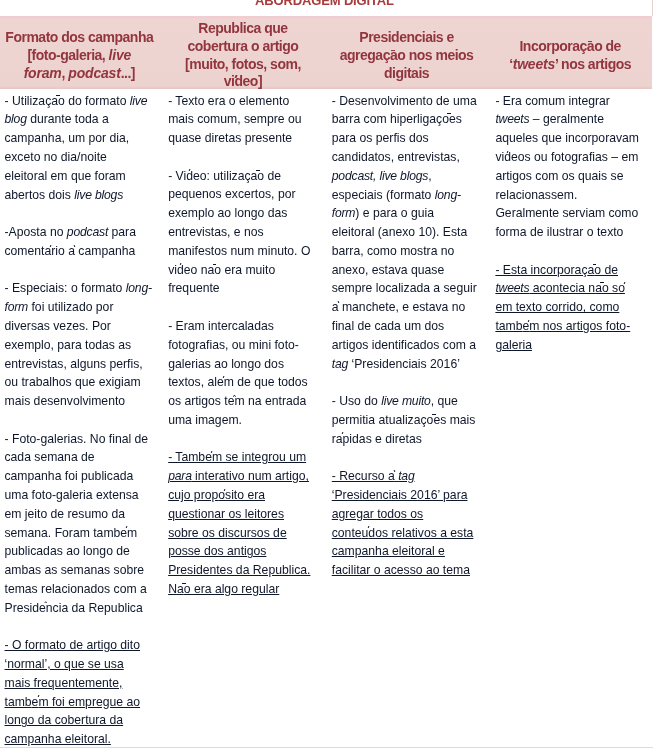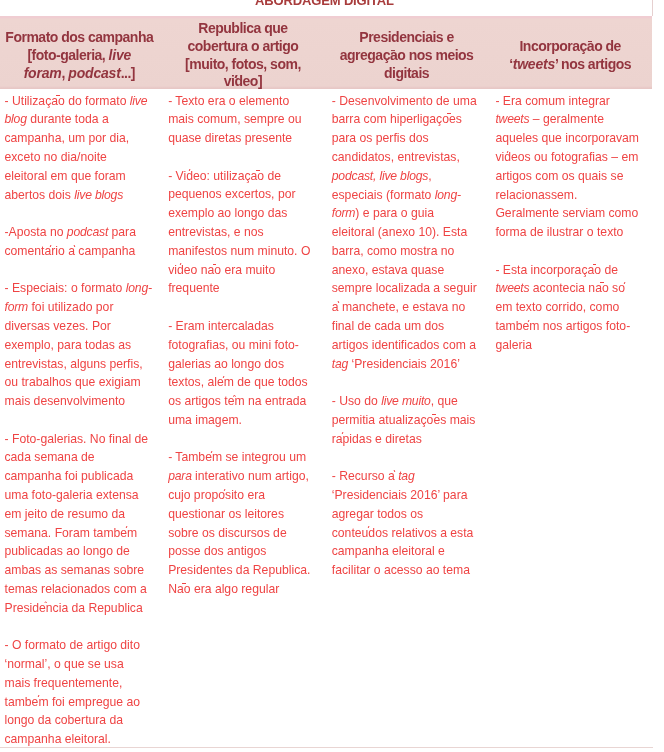--- a/index.html
+++ b/index.html
@@ -85,25 +85,25 @@
     vertical-align: top;
     padding: 2.6px 0 0 7px;
     border: none;
     height: 658px;
   }
   td.col-body > .colwrap { width: 147.8px; }
 
   .para {
     margin: 0 0 18.78px 0;
     font-size: 12.2px;
-    color: #ef4444;
+    color: #0f172a;
     line-height: 18.78px;
     text-align: left;
   }
-  .para:last-child { margin-bottom: 0; }
+  .para:last-child { margin-bottom: 0; text-decoration: underline; }
   .hline { display: block; }
   i, .it { font-style: italic; letter-spacing: -0.2px; }
 
   
   .dk { position: relative; }
   .dk > i.mk { position: absolute; display: block; font-style: normal; background: currentColor; }
   .dk > i.mk.ti { width: 3.8px; height: 1.15px; left: 5.2px; top: 0.95px; }
   .dk > i.mk.ci { width: 3.3px; height: 2.1px; left: 5.0px; top: 0.55px;
     clip-path: polygon(50% 0, 100% 100%, 70% 100%, 50% 42%, 30% 100%, 0 100%); }
   .dk > i.mk.ac { width: 1.2px; height: 2.4px; left: 6.0px; top: 0.70px; transform: skewX(-20deg); }

